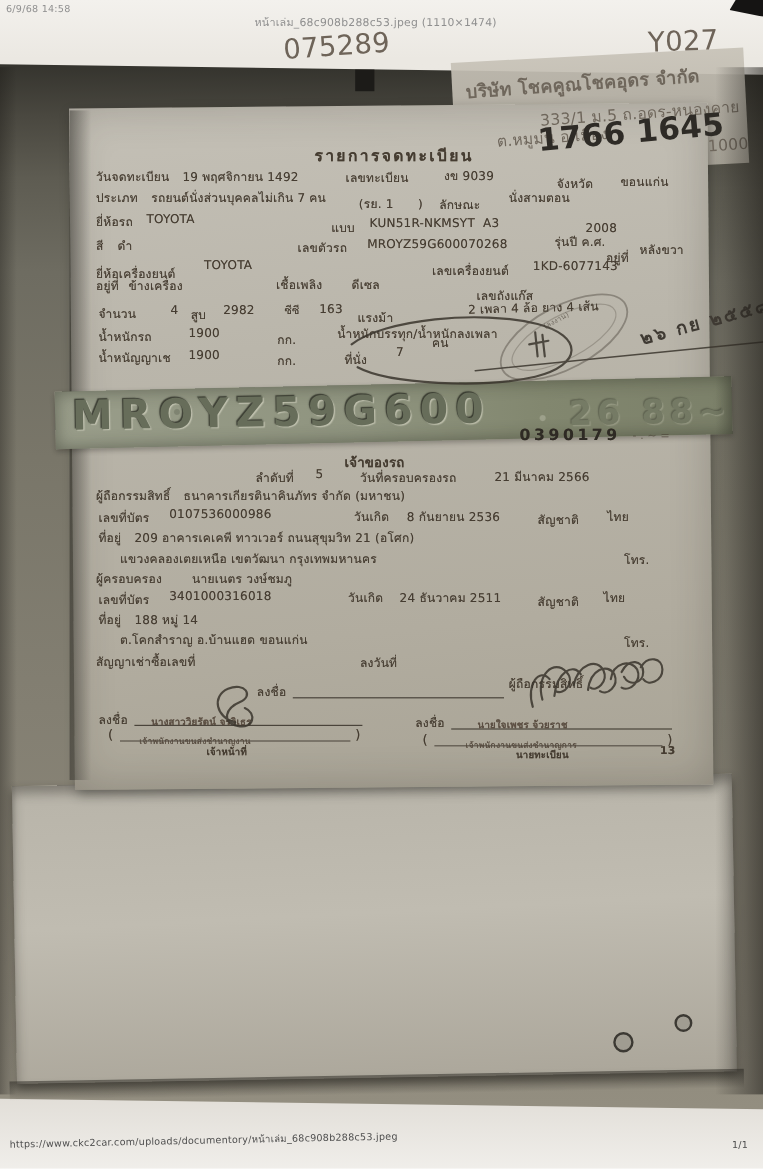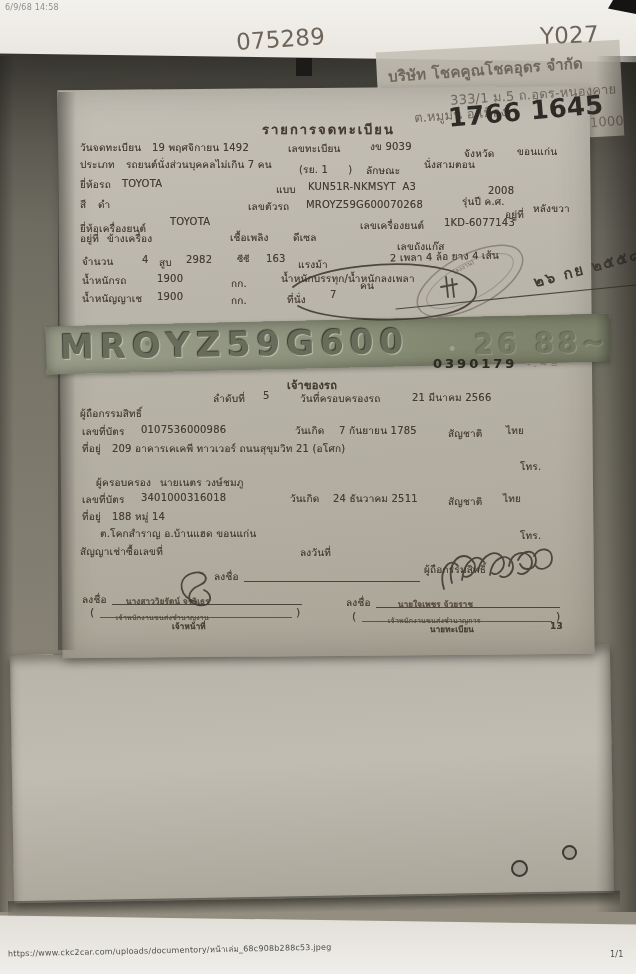--- a/index.html
+++ b/index.html
@@ -49,20 +49,21 @@
     clip-path:polygon(18% 0,100% 0,100% 100%,0 60%);}
   .sigline{position:absolute;height:1px;background:#4a443b;z-index:5;}
   .overlay{position:absolute;left:0;top:0;z-index:6;pointer-events:none;}
 </style>
 </head>
 <body>
 
 <div class="screen">
 
   <span class="t hdr" style="left:5px;top:3px;font-size:8px;">6/9/68 14:58</span>
+  <span class="t hdr" style="left:212px;top:12px;font-size:9px;">หน้าเล่ม_68c908b288c53.jpeg (1110×1474)</span>
   <div class="wedge"></div>
 
   <span class="t hand" style="left:236px;top:26px;font-size:23px;transform:rotate(-4deg);">075289</span>
   <span class="t hand" style="left:540px;top:22px;font-size:23px;transform:rotate(-2deg);">Y027</span>
 
   <div class="backdrop"></div>
   <div class="notch"></div>
   <div class="stamp-patch"></div>
 
   <span class="t stampc" style="left:388px;top:58px;font-size:15px;font-weight:600;transform:rotate(-4deg);">บริษัท โชคคูณโชคอุดร จำกัด</span>
@@ -144,31 +145,33 @@
   <span class="t" style="left:433px;top:356px;font-size:13px;letter-spacing:3px;font-weight:600;color:#2e2a24;">0390179</span>
   <span class="t" style="left:527px;top:359px;font-size:9px;opacity:.5;">- . ~ =</span>
 
   <span class="t" style="left:287px;top:376px;font-size:11px;font-weight:700;">เจ้าของรถ</span>
   <span class="t" style="left:213px;top:391px;">ลำดับที่</span>
   <span class="t" style="left:263px;top:390px;">5</span>
   <span class="t" style="left:300px;top:391px;">วันที่ครอบครองรถ</span>
   <span class="t" style="left:412px;top:390px;">21 มีนาคม 2566</span>
 
   <span class="t" style="left:80px;top:406px;">ผู้ถือกรรมสิทธิ์</span>
+  <span class="t" style="left:153px;top:406px;">ธนาคารเกียรตินาคินภัทร จำกัด (มหาชน)</span>
   <span class="t" style="left:82px;top:424px;">เลขที่บัตร</span>
   <span class="t" style="left:141px;top:424px;">0107536000986</span>
   <span class="t" style="left:295px;top:423px;">วันเกิด</span>
-  <span class="t" style="left:339px;top:423px;">7 กันยายน 1785</span>
+  <span class="t" style="left:339px;top:423px;">8 กันยายน 2536</span>
   <span class="t" style="left:448px;top:426px;">สัญชาติ</span>
   <span class="t" style="left:506px;top:423px;">ไทย</span>
   <span class="t" style="left:82px;top:441px;">ที่อยู่</span>
   <span class="t" style="left:112px;top:441px;">209 อาคารเคเคพี ทาวเวอร์ ถนนสุขุมวิท 21 (อโศก)</span>
+  <span class="t" style="left:100px;top:458px;">แขวงคลองเตยเหนือ เขตวัฒนา กรุงเทพมหานคร</span>
   <span class="t" style="left:520px;top:459px;">โทร.</span>
 
-  <span class="t" style="left:80px;top:475px;margin-left:16px;">ผู้ครอบครอง</span>
+  <span class="t" style="left:80px;top:475px;">ผู้ครอบครอง</span>
   <span class="t" style="left:160px;top:475px;">นายเนตร วงษ์ชมภู</span>
   <span class="t" style="left:82px;top:492px;">เลขที่บัตร</span>
   <span class="t" style="left:141px;top:492px;">3401000316018</span>
   <span class="t" style="left:290px;top:491px;">วันเกิด</span>
   <span class="t" style="left:333px;top:491px;">24 ธันวาคม 2511</span>
   <span class="t" style="left:448px;top:494px;">สัญชาติ</span>
   <span class="t" style="left:503px;top:491px;">ไทย</span>
   <span class="t" style="left:82px;top:509px;">ที่อยู่</span>
   <span class="t" style="left:112px;top:509px;">188 หมู่ 14</span>
   <span class="t" style="left:100px;top:526px;">ต.โคกสำราญ อ.บ้านแฮด ขอนแก่น</span>

